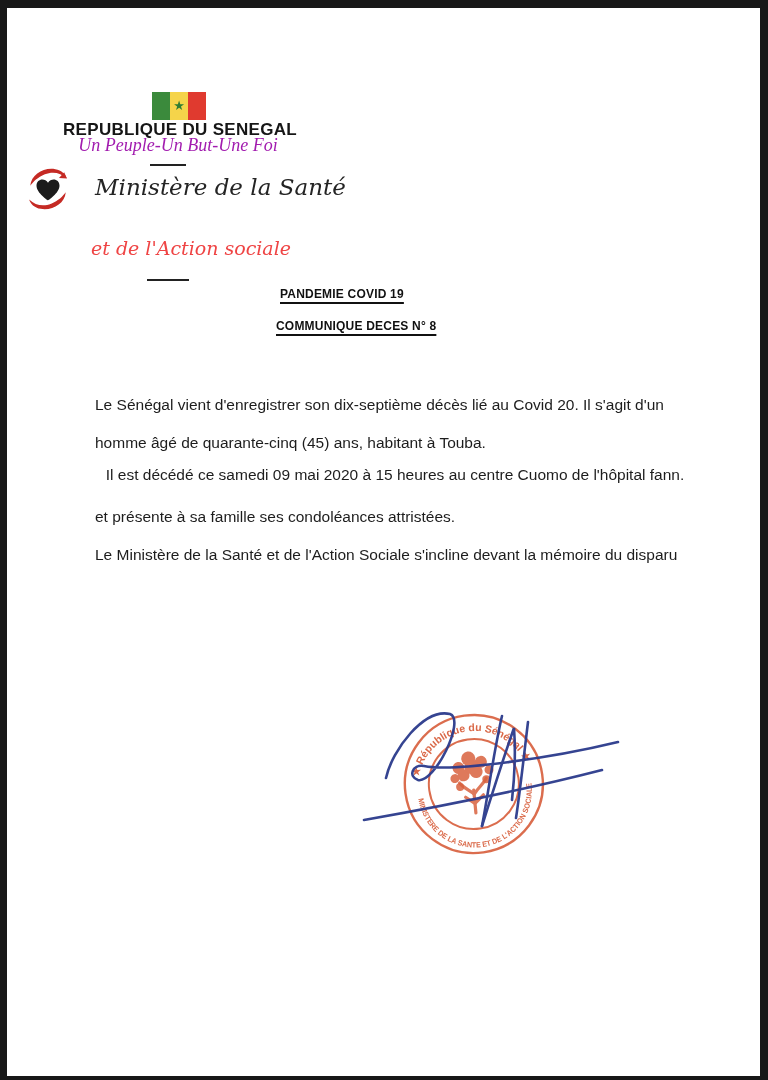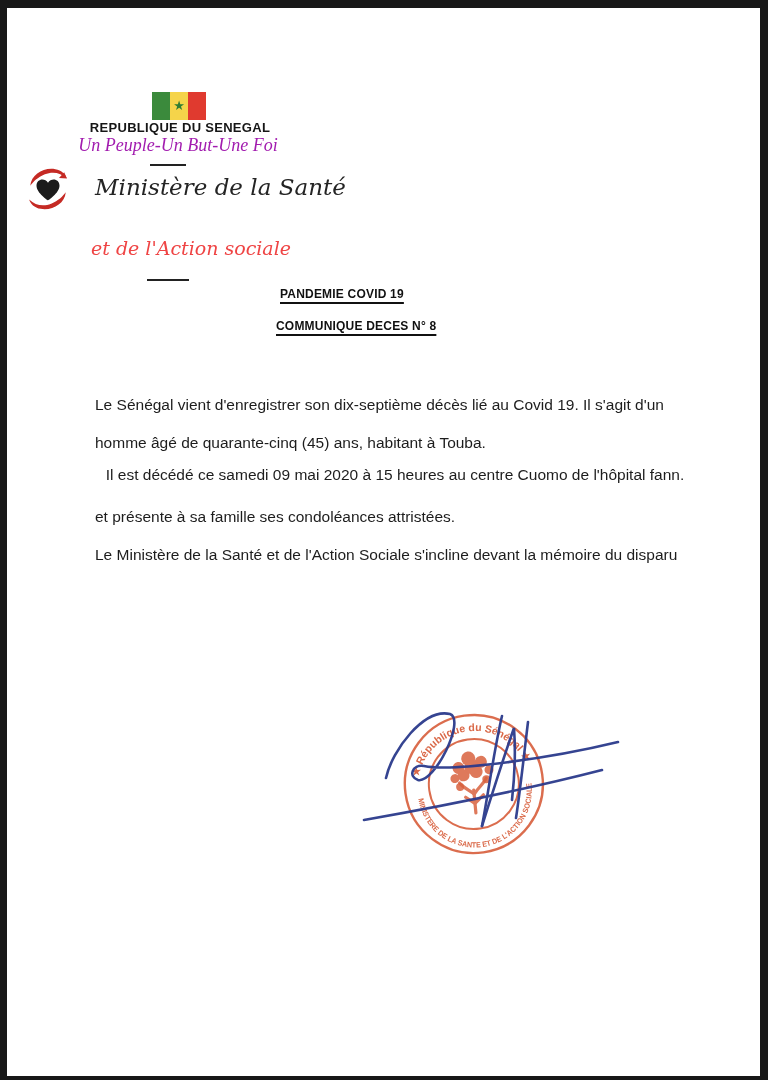--- a/index.html
+++ b/index.html
@@ -10,21 +10,21 @@
   }
   
   .flag{position:absolute; left:145px; top:84px; width:54px; height:28px; display:flex;}
   .flag .band{flex:1; position:relative;}
   .flag .green{background:#3b8a3c;}
   .flag .yellow{background:#f5d44a;}
   .flag .red{background:#e03a2f;}
   .flag .star{position:absolute; left:50%; top:50%; transform:translate(-50%,-54%);
     color:#2f7d33; font-size:13px; line-height:1;}
   .republic{position:absolute; left:53px; top:112px; width:240px; text-align:center;
-    font-weight:bold; font-size:13px; letter-spacing:0.3px; color:#161616;}
+    font-weight:bold; font-size:17px; letter-spacing:0.3px; color:#161616;}
   .motto{position:absolute; left:51px; top:127px; width:240px; text-align:center;
     font-family:Liberation Serif, serif; font-style:italic; font-size:18px; color:#a21caf;}
   .sep{position:absolute; height:2px; background:#222;}
   .sep1{left:143px; top:156px; width:36px;}
   .sep2{left:140px; top:271px; width:42px;}
   .ministry-logo{position:absolute; left:20px; top:158px; width:42px; height:46px;}
   .ministry1{position:absolute; left:88px; top:166px;
     font-family:"DejaVu Serif", serif; font-style:italic; font-size:23px; color:#242424;}
   .dateline{position:absolute; left:500px; top:172px;
     font-family:"DejaVu Serif", serif; font-style:italic; font-size:17px; color:#2e2e2e;}
@@ -67,21 +67,21 @@
   </svg>
 
   <div class="ministry1">Ministère de la Santé</div>
   <div class="ministry2">et de l'Action sociale</div>
   <div class="sep sep2"></div>
 
   <div class="doc-title title1">PANDEMIE COVID 19</div>
   <div class="doc-title title2">COMMUNIQUE DECES N° 8</div>
 
   <div class="para p1">
-    <div>Le Sénégal vient d'enregistrer son dix-septième décès lié au Covid 19. Il s'agit d'un</div>
+    <div>Le Sénégal vient d'enregistrer son dix-septième décès lié au Covid 20. Il s'agit d'un</div>
     <div>homme âgé de quarante-cinq (45) ans, habitant à Touba.</div>
   </div>
   <div class="para p2">
     <div>Il est décédé ce samedi 09 mai 2020 à 15 heures au centre Cuomo de l'hôpital fann.</div>
   </div>
   <div class="para p3">
     <div>et présente à sa famille ses condoléances attristées.</div>
     <div>Le Ministère de la Santé et de l'Action Sociale s'incline devant la mémoire du disparu</div>
   </div>
 

